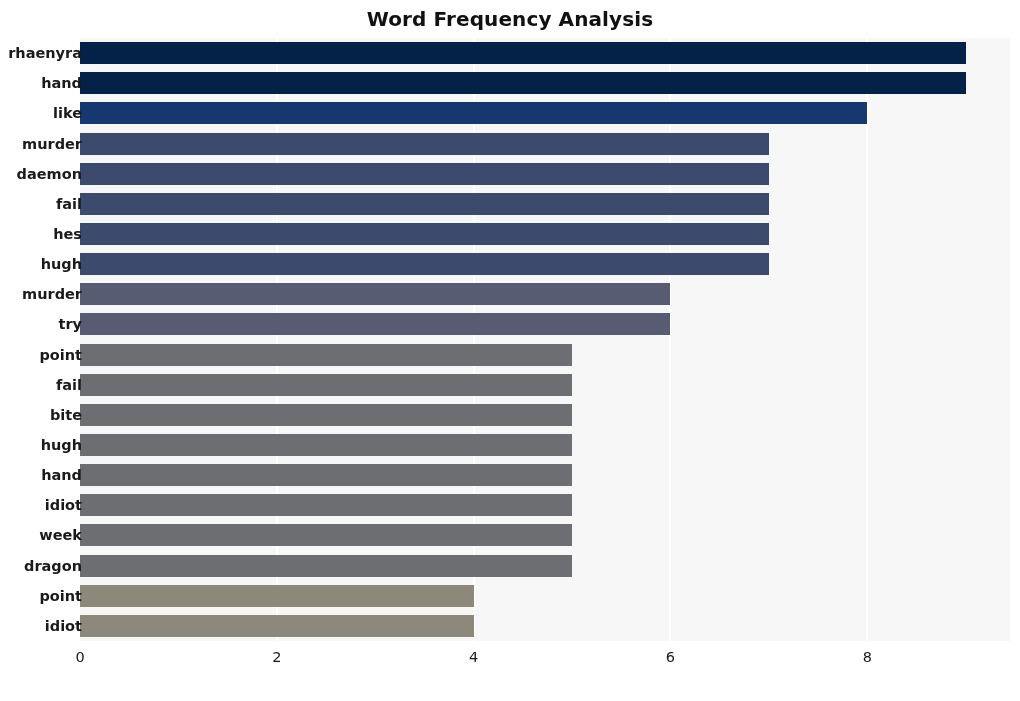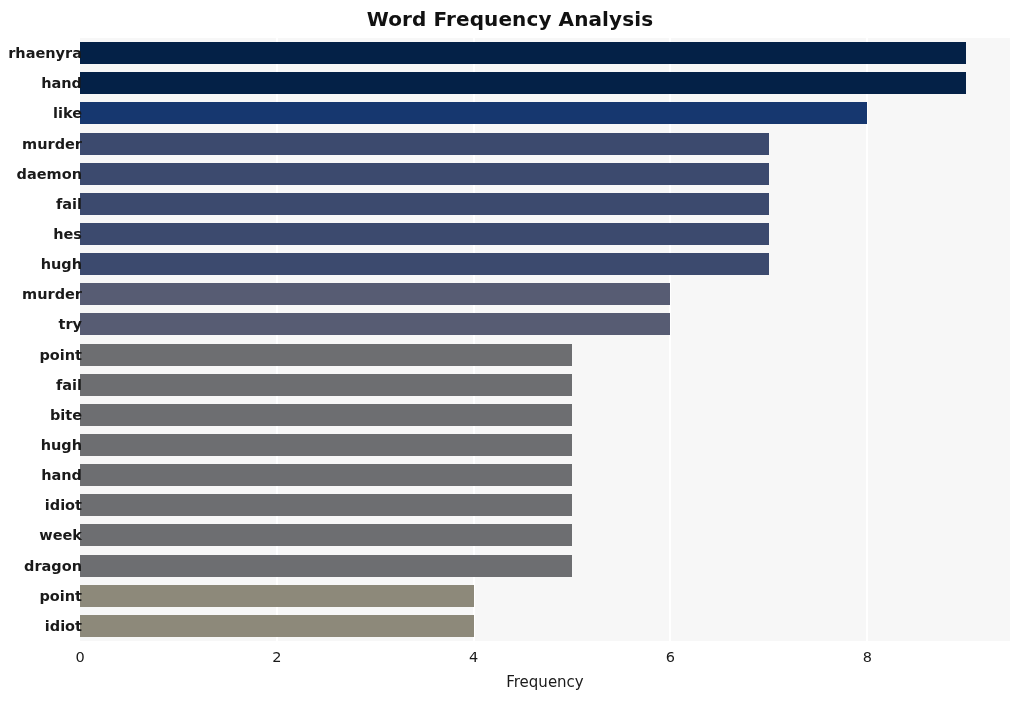--- a/index.html
+++ b/index.html
@@ -212,15 +212,14 @@
     </div>
 
   <div id="x-axis">
       <div class="x-tick-label" style="left: 0px;">0</div>
       <div class="x-tick-label" style="left: 196.825px;">2</div>
       <div class="x-tick-label" style="left: 393.651px;">4</div>
       <div class="x-tick-label" style="left: 590.476px;">6</div>
       <div class="x-tick-label" style="left: 787.302px;">8</div>
     </div>
 
-  <div id="x-axis-label">Frequency</div>
 
 </div>
 
 </body></html>

